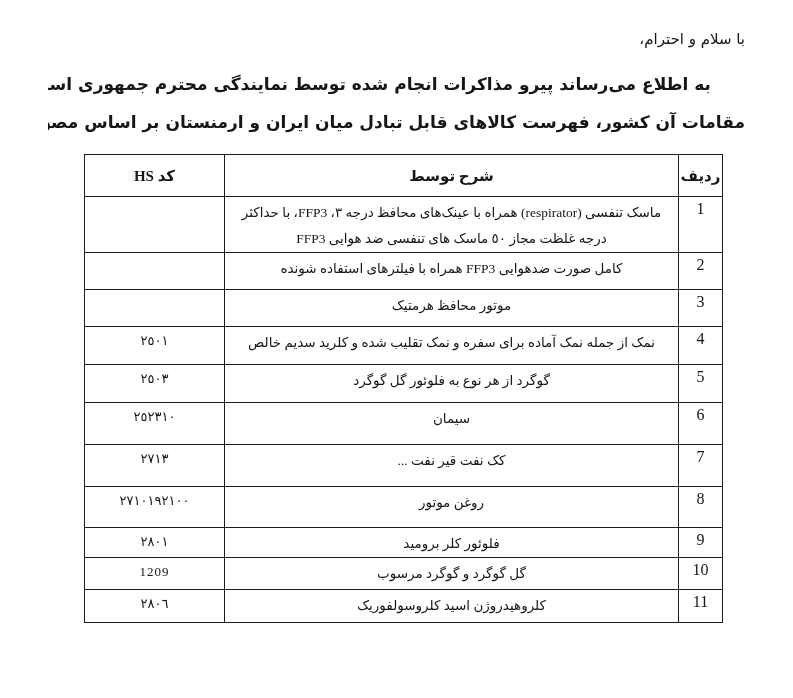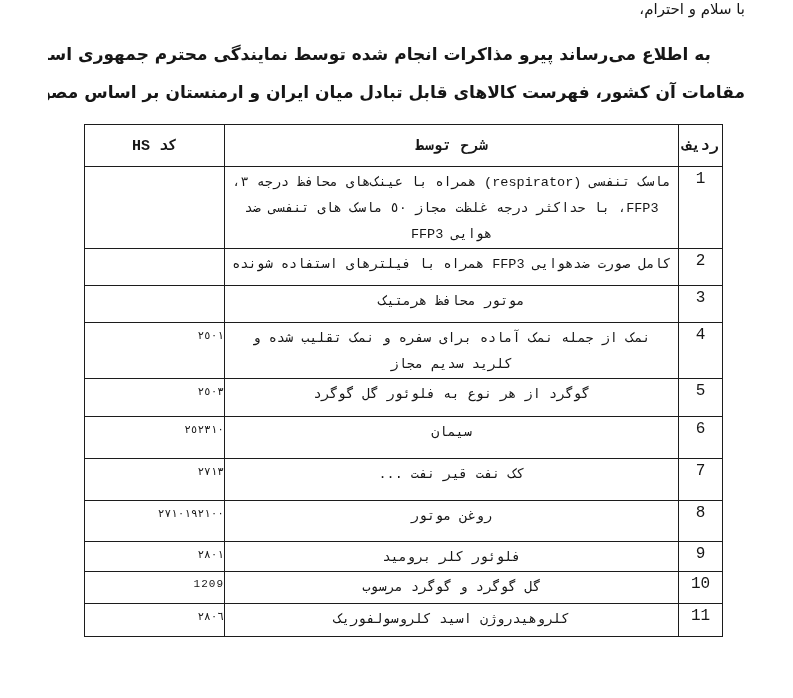--- a/index.html
+++ b/index.html
@@ -4,21 +4,21 @@
 <style>
   * { margin:0; padding:0; box-sizing:border-box; }
   html, body { background:#ffffff; }
   body {
     width:793px; height:698px;
     font-family:"DejaVu Sans", sans-serif;
     color:#161616;
     direction:rtl;
     overflow:hidden;
   }
-  .page { width:793px; height:698px; }
+  .page { width:793px; height:698px; padding-top:30px; }
 
   .salutation {
     margin:0 48px;
     font-size:15px;
   }
 
   .para { margin:17px 48px 0 48px; }
   .para-line {
     font-size:17px;
     line-height:38px;
@@ -38,21 +38,20 @@
     font-family:"Liberation Serif", "DejaVu Sans", serif;
   }
   table.goods col.c-rownum { width:44px; }
   table.goods col.c-desc   { width:454px; }
   table.goods col.c-code   { width:140px; }
 
   table.goods th, table.goods td {
     border:1.5px solid #1c1c1c;
     vertical-align:top;
     overflow:hidden;
-    font-family:Liberation Mono, monospace;
   }
   table.goods th {
     font-weight:bold;
     text-align:center;
     vertical-align:middle;
     font-size:15px;
     height:42px;
   }
   td.row-num {
     text-align:center;
@@ -60,22 +59,23 @@
     padding-top:3px;
     font-family:"Liberation Serif", serif;
   }
   td.desc {
     text-align:center;
     padding:3px 7px 0 7px;
     font-size:13.5px;
     line-height:26px;
   }
   td.code {
+    text-align:center;
     padding-top:6px;
-    font-size:11px;
+    font-size:13px;
     letter-spacing:1px;
   }
 </style>
 </head>
 <body>
 
 <div class="page">
 
   <div class="salutation">با سلام و احترام،</div>
 
@@ -108,21 +108,21 @@
           <td class="desc">کامل صورت ضدهوایی FFP3 همراه با فیلترهای استفاده شونده</td>
           <td class="code"></td>
         </tr>
         <tr style="height: 37px;">
           <td class="row-num">3</td>
           <td class="desc">موتور محافظ هرمتیک</td>
           <td class="code"></td>
         </tr>
         <tr style="height: 38px;">
           <td class="row-num">4</td>
-          <td class="desc">نمک از جمله نمک آماده برای سفره و نمک تقلیب شده و کلرید سدیم مجاز</td>
+          <td class="desc">نمک از جمله نمک آماده برای سفره و نمک تقلیب شده و کلرید سدیم خالص</td>
           <td class="code">٢٥٠١</td>
         </tr>
         <tr style="height: 38px;">
           <td class="row-num">5</td>
           <td class="desc">گوگرد از هر نوع به فلوئور گل گوگرد</td>
           <td class="code">٢٥٠٣</td>
         </tr>
         <tr style="height: 42px;">
           <td class="row-num">6</td>
           <td class="desc">سیمان</td>

